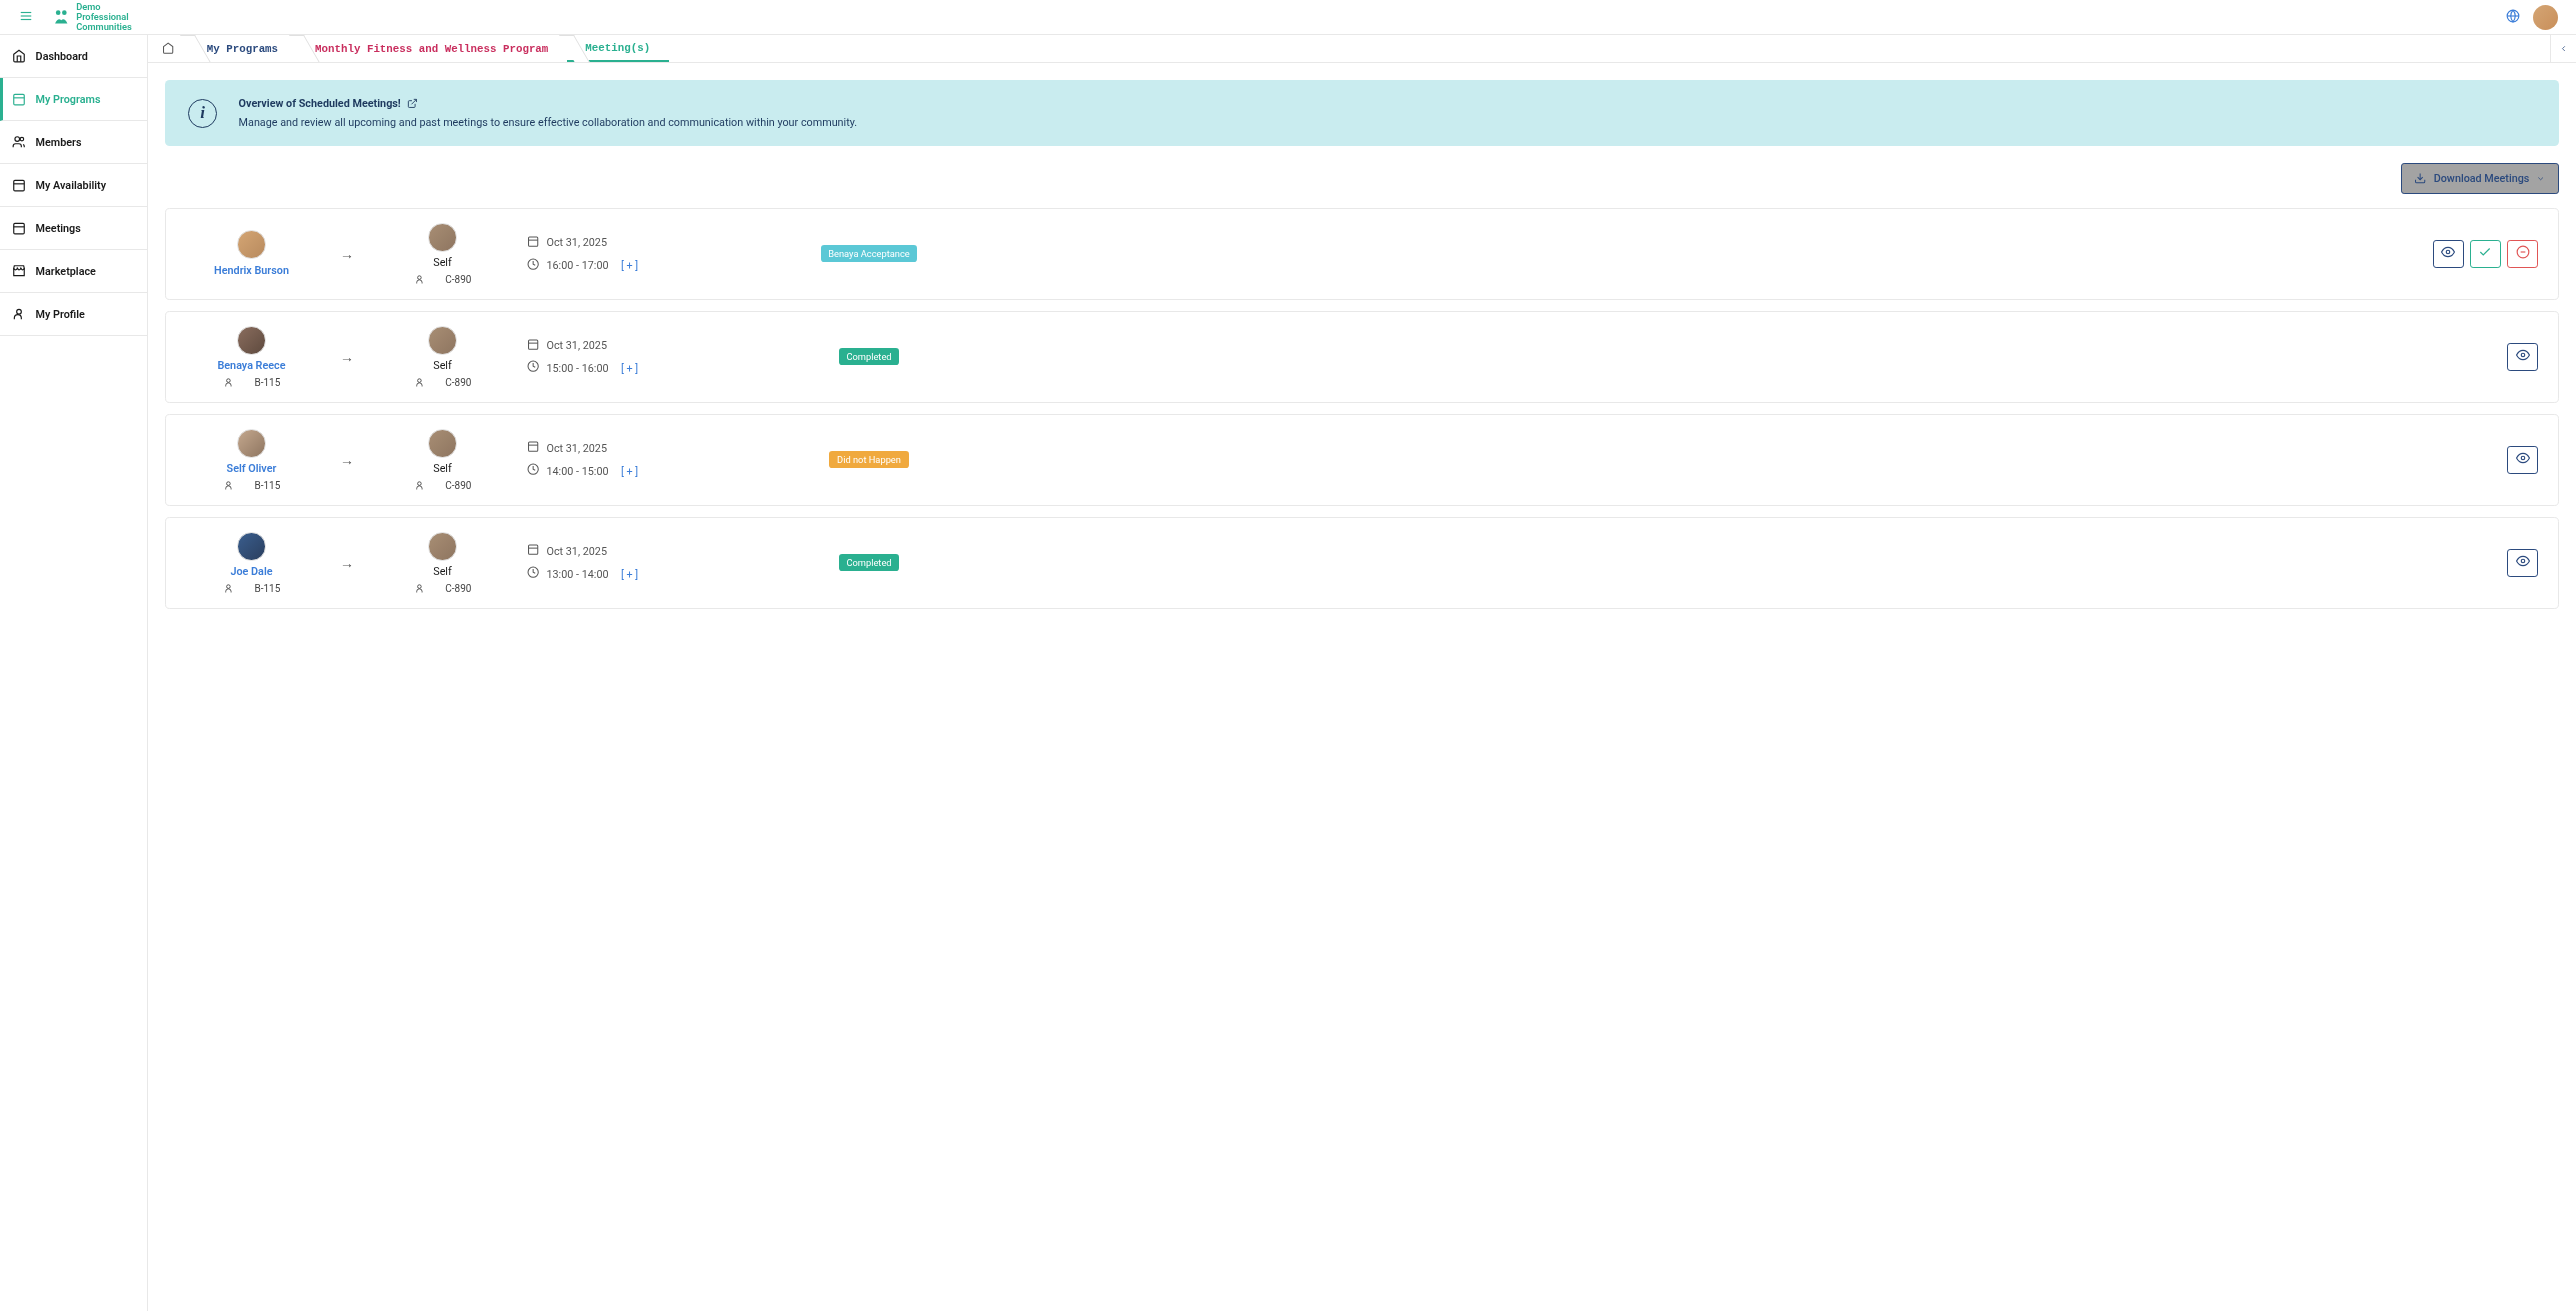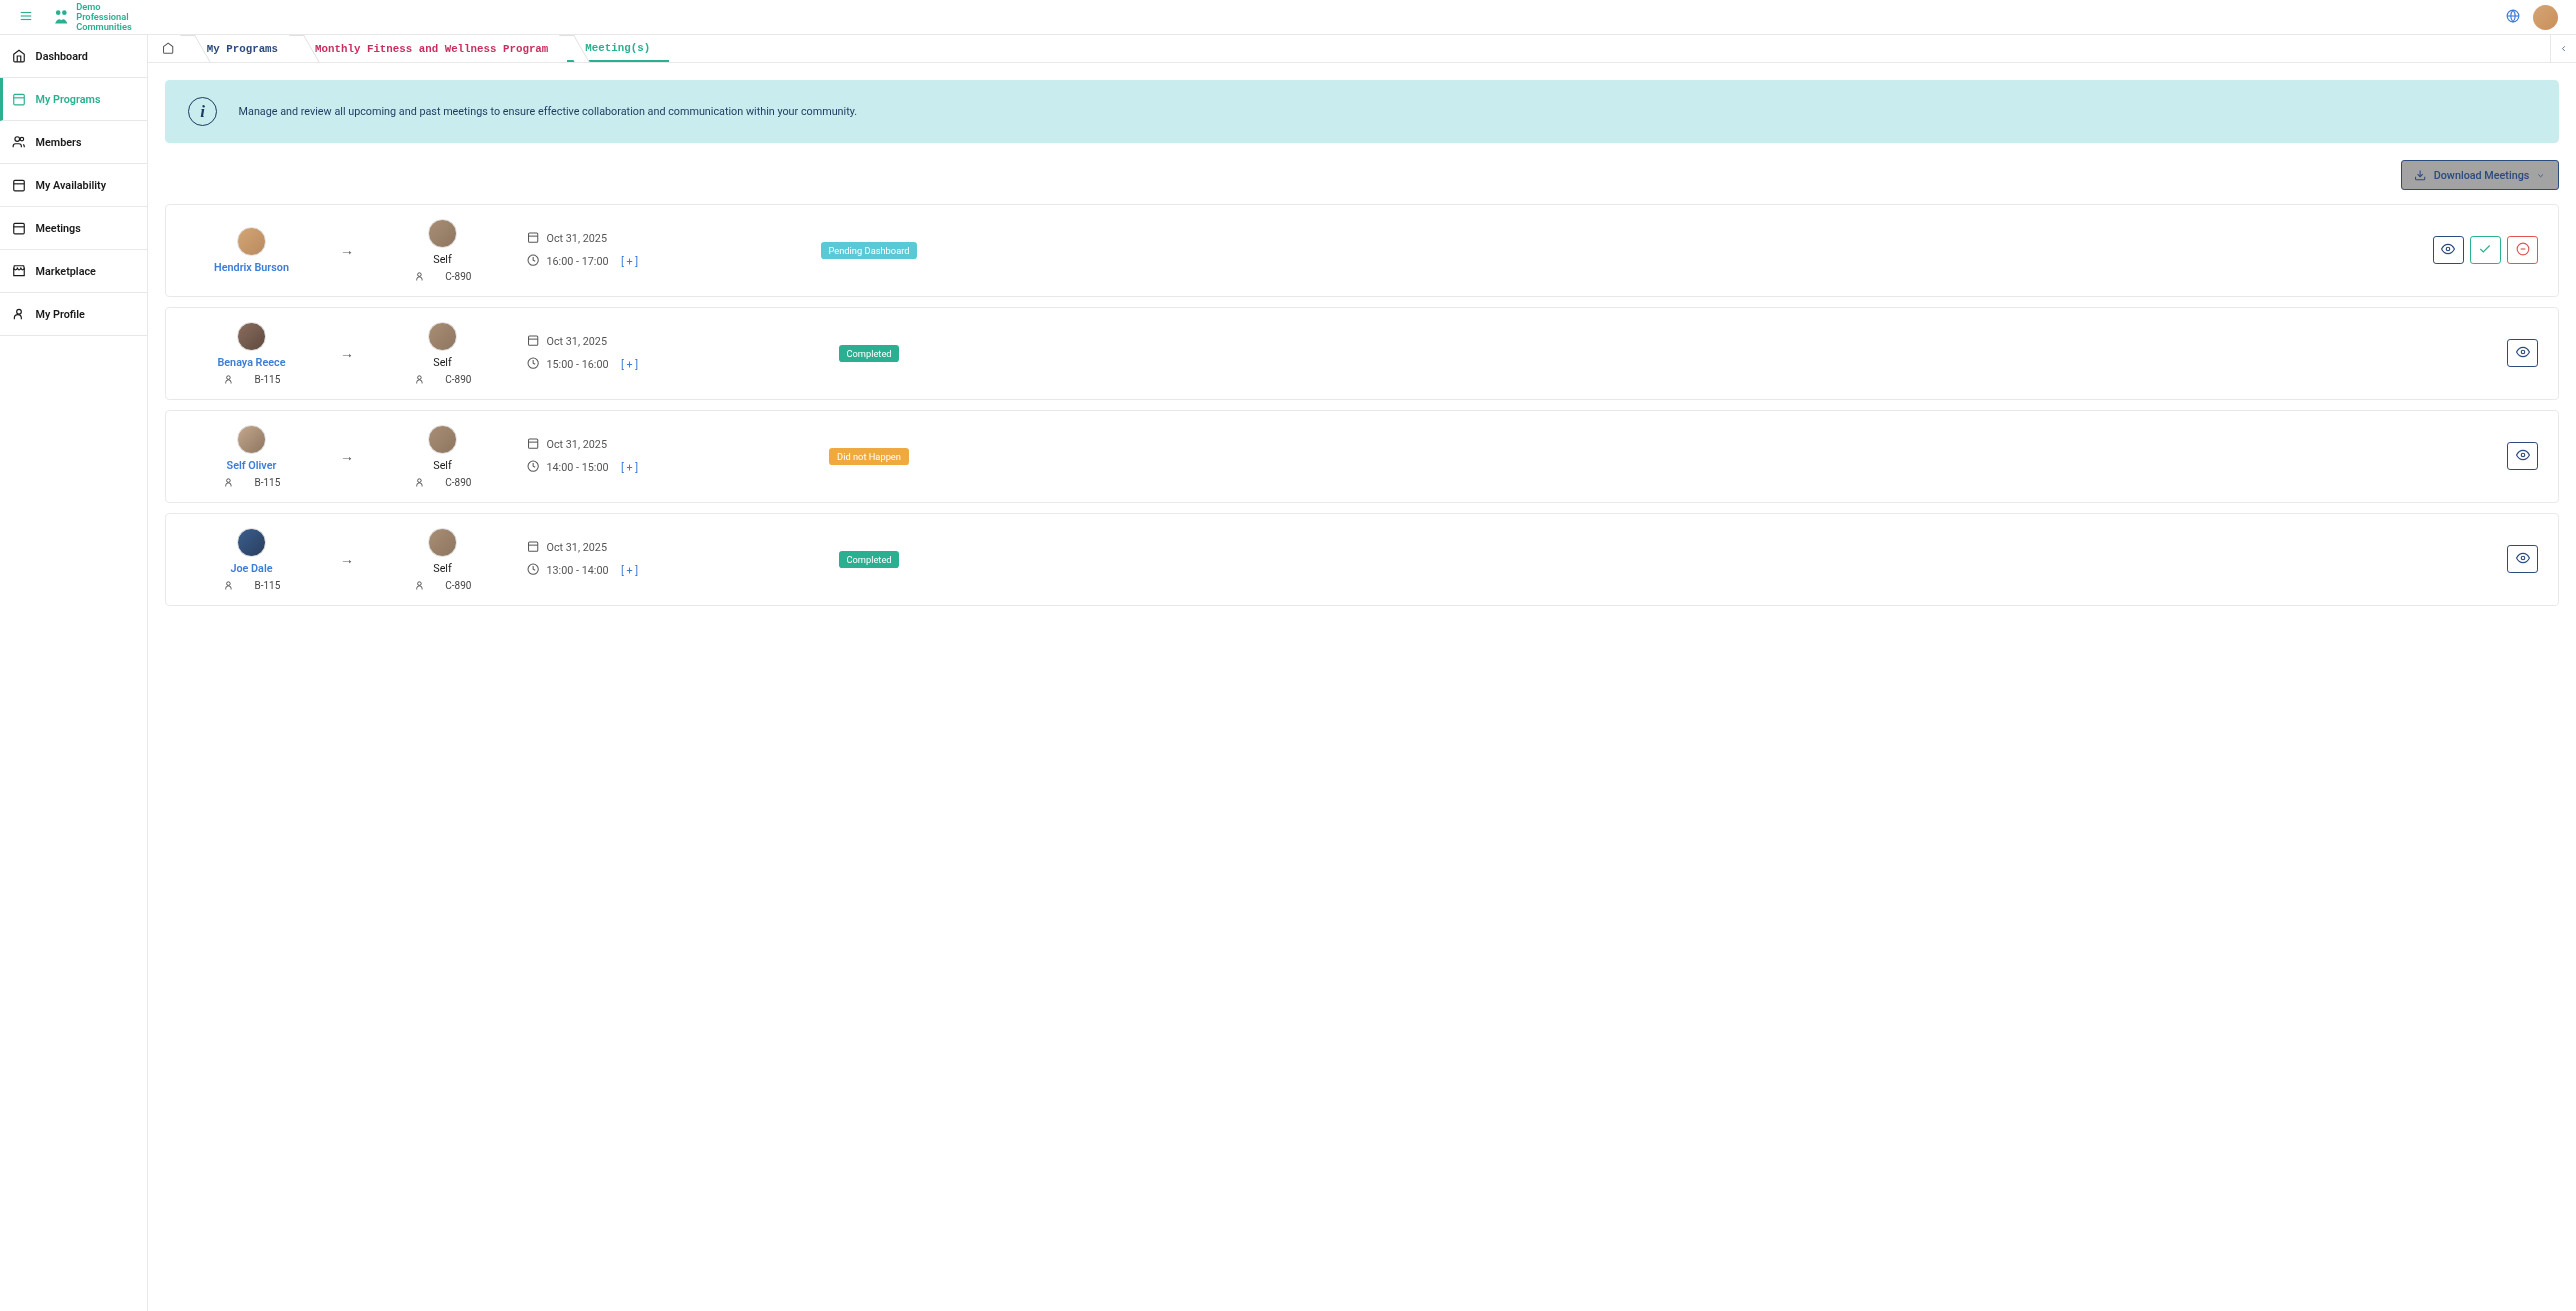--- a/index.html
+++ b/index.html
@@ -182,20 +182,28 @@
         <svg width="9.3" height="9.3" viewBox="0 0 24 24" fill="none" stroke="currentColor" stroke-width="2">
             <polyline points="15 18 9 12 15 6"></polyline>
           </svg>
       </div>
     </div>
 
     <div class="content">
       <div class="info-banner">
         <div class="info-icon">i</div>
         <div class="info-text">
+          <div class="info-title">
+            <span>Overview of Scheduled Meetings!</span>
+            <svg class="ext-link-icon" width="10.8" height="10.8" viewBox="0 0 24 24" fill="none" stroke="currentColor" stroke-width="2">
+                <path d="M18 13v6a2 2 0 0 1-2 2H5a2 2 0 0 1-2-2V8a2 2 0 0 1 2-2h6"></path>
+                <polyline points="15 3 21 3 21 9"></polyline>
+                <line x1="10" y1="14" x2="21" y2="3"></line>
+              </svg>
+          </div>
           <div class="info-desc">Manage and review all upcoming and past meetings to ensure effective collaboration and communication within your community.</div>
         </div>
       </div>
 
       <div class="actions-bar">
         <div class="download-btn">
           <svg width="12.3" height="12.3" viewBox="0 0 24 24" fill="none" stroke="currentColor" stroke-width="2">
               <path d="M21 15v4a2 2 0 0 1-2 2H5a2 2 0 0 1-2-2v-4"></path>
               <polyline points="7 10 12 15 17 10"></polyline>
               <line x1="12" y1="15" x2="12" y2="3"></line>
@@ -236,21 +244,21 @@
     <div class="dt-row">
                 <span><svg width="12.3" height="12.3" viewBox="0 0 24 24" fill="none" stroke="currentColor" stroke-width="2">
                     <circle cx="12" cy="12" r="10"></circle>
                     <polyline points="12 6 12 12 16 14"></polyline>
                   </svg></span>
                 <span>16:00 - 17:00</span>
                 <span class="expand-link">[ + ]</span>
               </div>
             </div>
             <div class="status-col">
-              <span class="badge badge-pending">Pending Dashboard</span>
+              <span class="badge badge-pending">Benaya Acceptance</span>
             </div>
             <div class="actions-col">
               <div class="icon-btn icon-btn-view">
                 <span><svg width="14" height="14" viewBox="0 0 24 24" fill="none" stroke="currentColor" stroke-width="2">
                     <path d="M1 12s4-8 11-8 11 8 11 8-4 8-11 8-11-8-11-8z"></path>
                     <circle cx="12" cy="12" r="3"></circle>
                   </svg></span>
               </div>
               <div class="icon-btn icon-btn-accept">
                 <span><svg width="14" height="14" viewBox="0 0 24 24" fill="none" stroke="currentColor" stroke-width="2">

